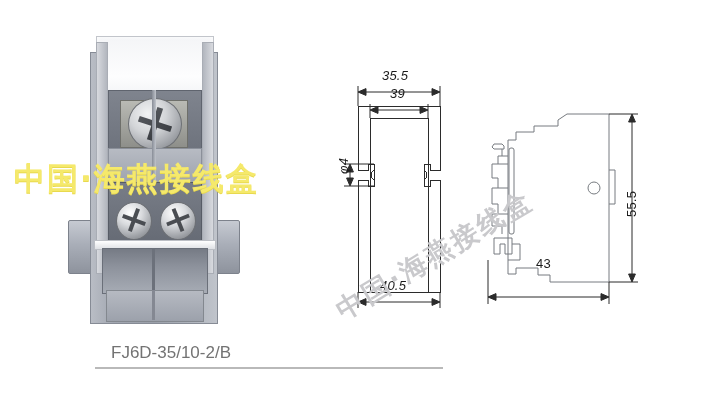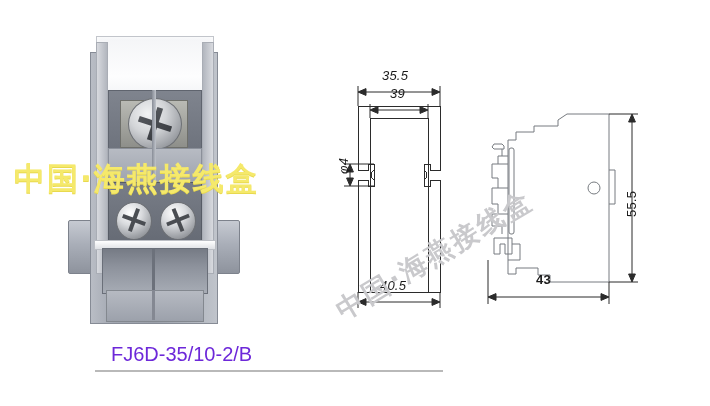--- a/index.html
+++ b/index.html
@@ -87,22 +87,22 @@
   }
 
   
   #caption {
     position: absolute;
     left: 95px;
     top: 340px;
     width: 348px;
   }
   #caption .cap-line {
-    font-size: 20px;
-    color: #6d28d9;
+    font-size: 17px;
+    color: #737373;
     padding: 3px 0 4px 16px;
     white-space: nowrap;
     font-family: "Liberation Sans", "DejaVu Sans", sans-serif;
   }
   #caption .rule {
     height: 1px;
     background: #b9b9b9;
     width: 100%;
   }
 </style>
@@ -280,21 +280,21 @@
       <g stroke="#2b2b2b" stroke-width="1" fill="#2b2b2b">
         <line x1="16" y1="168" x2="16" y2="212"></line>
         <line x1="137" y1="190" x2="137" y2="212"></line>
         <line x1="19" y1="205" x2="134" y2="205"></line>
         <polygon points="16,205 24,201.6 24,208.4"></polygon>
         <polygon points="137,205 129,201.6 129,208.4"></polygon>
       </g>
     </svg>
 
     <div class="dim-text rot90" style="left:152px; top:125px;">55.5</div>
-    <div class="dim-text" style="left:64px; top:180px;font-weight:bold;">43</div>
+    <div class="dim-text" style="left:64px; top:164px;">43</div>
   </div>
 
   <div id="wm-gray">中国·海燕接线盒</div>
 
   <div id="caption">
     <div class="cap-line">FJ6D-35/10-2/B</div>
     <div class="rule"></div>
     <div class="rule"></div>
   </div>
 

